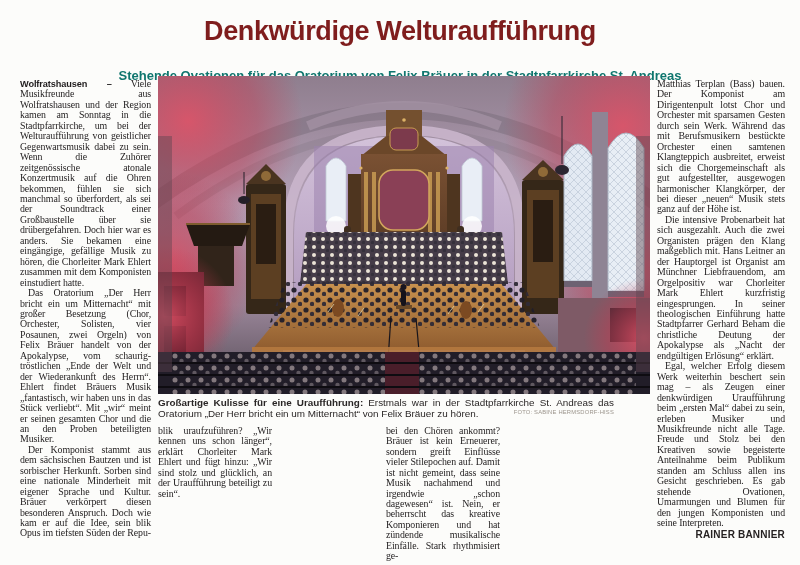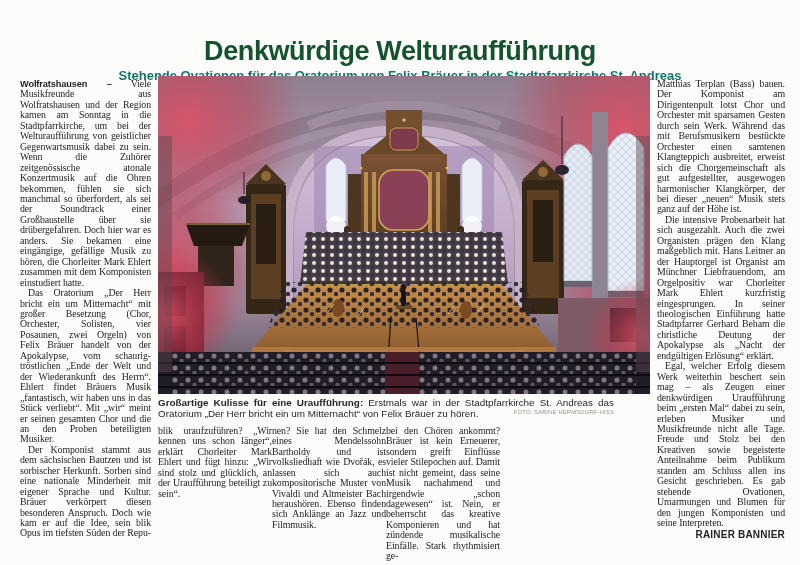--- a/index.html
+++ b/index.html
@@ -1,20 +1,20 @@
 <!DOCTYPE html>
 <html lang="de"><head>
 <meta charset="utf-8">
 <style>
   html,body{margin:0;padding:0;}
   .page{position:relative;width:800px;height:565px;background:#fcfcfa;overflow:hidden;
         font-family:"Liberation Serif", serif;color:#201d1e;}
-  h1{position:absolute;top:36px;left:0;right:0;margin:0;text-align:center;
+  h1{position:absolute;top:16px;left:0;right:0;margin:0;text-align:center;
      font-family:"Liberation Sans",sans-serif;font-weight:bold;font-size:27px;
-     letter-spacing:-0.4px;color:#14532d;}
+     letter-spacing:-0.4px;color:#7f1d1d;}
   h2{position:absolute;top:56px;left:0;right:0;margin:12px;text-align:center;
      font-family:"Liberation Sans",sans-serif;font-weight:bold;font-size:13px;color:#0f766e;}
   .col{position:absolute;text-align:justify;font-size:9.9px;line-height:10.45px;
        letter-spacing:-0.1px;}
   .col p,.bcol p{margin:0;}
   p.ind{text-indent:8px;}
   .c1{left:20px;top:79px;width:131px;}
   .c6{left:657px;top:79px;width:128px;}
   .lead{font-family:"Liberation Sans",sans-serif;font-weight:bold;font-size:9.2px;}
   .photo-wrap{position:absolute;left:158px;top:76px;width:456px;}
@@ -227,21 +227,20 @@
       <b>Großartige Kulisse für eine Uraufführung:</b>
       <span>Erstmals war in der Stadtpfarrkirche St. Andreas das Oratorium „Der Herr bricht ein um Mitternacht“ von Felix Bräuer zu hören.</span>
       <span class="credit">FOTO: SABINE HERMSDORF-HISS</span>
     </div>
 
     <div class="bottom-cols">
       <div class="bcol">
         <p>blik uraufzuführen? „Wir kennen uns schon länger“, erklärt Chorleiter Mark Ehlert und fügt hinzu: „Wir sind stolz und glücklich, an der Uraufführung beteiligt zu sein“.</p>
       </div>
       <div class="bcol">
-        <p>nen? Sie hat den Schmelz eines Mendelssohn Bartholdy und ist volksliedhaft wie Dvořák, es lassen sich auch kompositorische Muster von Vivaldi und Altmeister Bach heraushören. Ebenso finden sich Anklänge an Jazz und Filmmusik.</p>
       </div>
       <div class="bcol">
         <p>bei den Chören ankommt? Bräuer ist kein Erneuerer, sondern greift Einflüsse vieler Stilepochen auf. Damit ist nicht gemeint, dass seine Musik nachahmend und irgendwie „schon dagewesen“ ist. Nein, er beherrscht das kreative Komponieren und hat zündende musikalische Einfälle. Stark rhythmisiert ge-</p>
       </div>
       <div class="bcol">
       </div>
     </div>
   </div>
 
   <div class="col c6">

